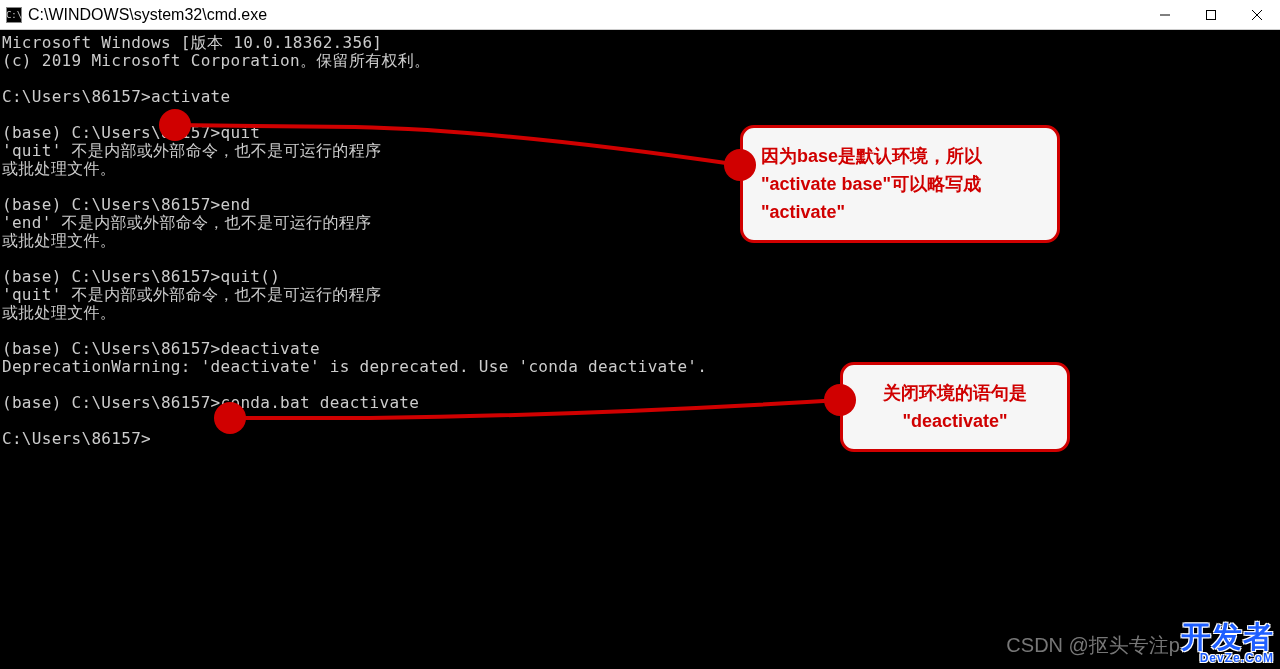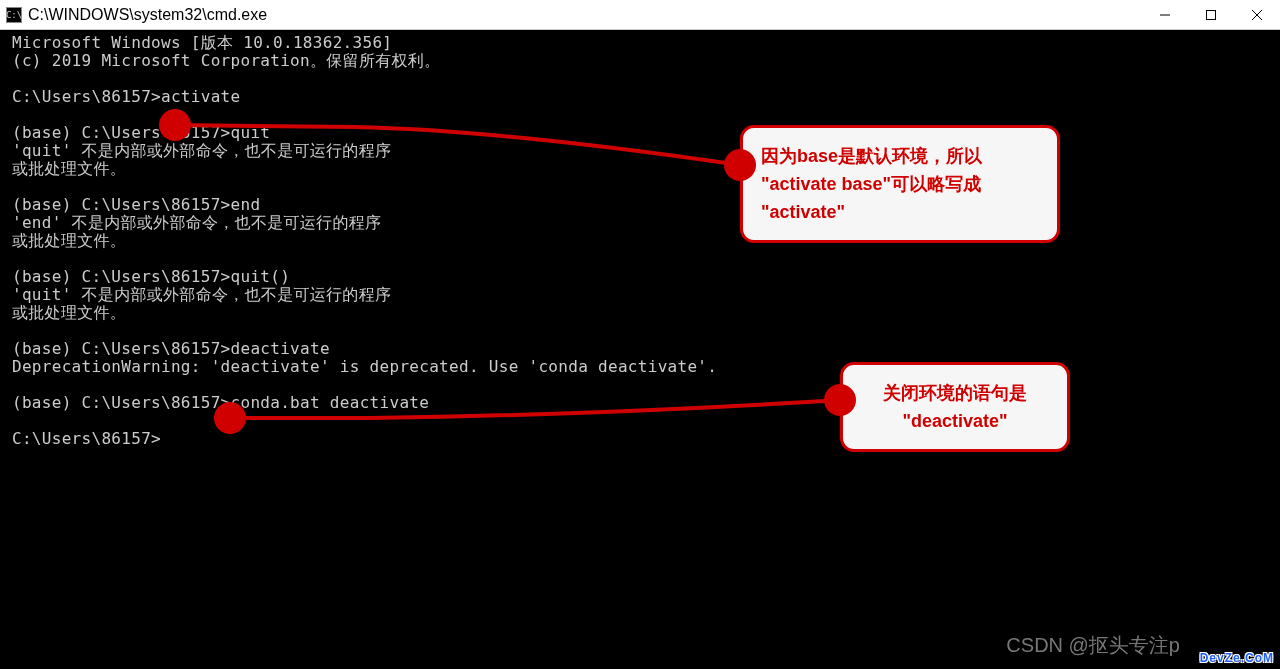--- a/index.html
+++ b/index.html
@@ -38,21 +38,21 @@
   .title-text { font-family: "Segoe UI", sans-serif; font-size: 16px; color: #000; }
   .win-controls { display: flex; }
   .win-btn {
     width: 46px; height: 30px;
     display: flex; align-items: center; justify-content: center;
     font-family: "Segoe UI", sans-serif;
     color: #000;
   }
   .win-btn svg { width: 10px; height: 10px; }
   .terminal {
-    padding: 4px 12px;
+    padding: 4px 2px;
     color: #ccc;
     font-size: 16px;
     line-height: 18px;
     white-space: pre-wrap;
     font-family: "NSimSun","SimSun","Consolas",monospace;
     letter-spacing: 0.3px;
   }
   .callout {
     position: absolute;
     background: #f6f6f6;
@@ -156,16 +156,17 @@
     </defs>
     <path d="M 740 165 Q 500 130 355 127 L 175 125" stroke="#d00000" stroke-width="4" fill="none" marker-start="url(#dot1)" marker-end="url(#dot1)"></path>
   </svg>
 
   <svg class="arrow" style="left:0;top:0;width:1280px;height:669px;">
     <path d="M 840 400 Q 600 415 370 418 L 230 418" stroke="#d00000" stroke-width="4" fill="none" marker-start="url(#dot1)" marker-end="url(#dot1)"></path>
   </svg>
 
   <div class="watermark-csdn">CSDN @抠头专注p</div>
   <div class="watermark-dev">
+    <div>开发者</div>
     <div class="l2">DevZe.CoM</div>
   </div>
 
 </div>
 
 </body></html>

